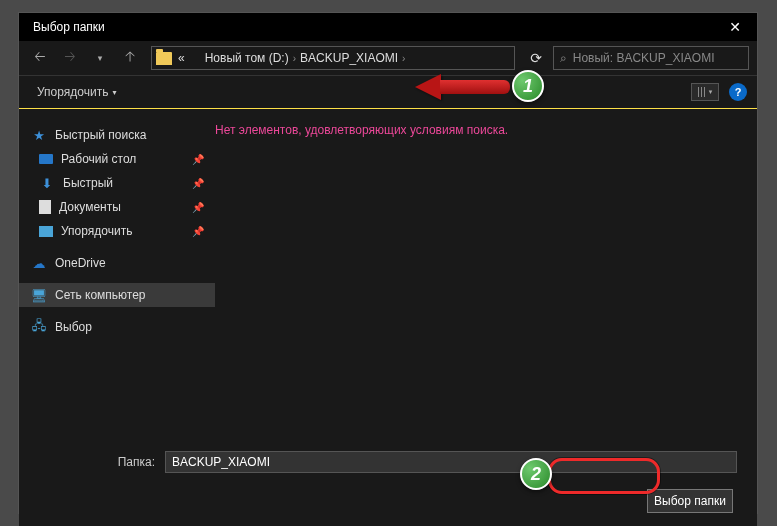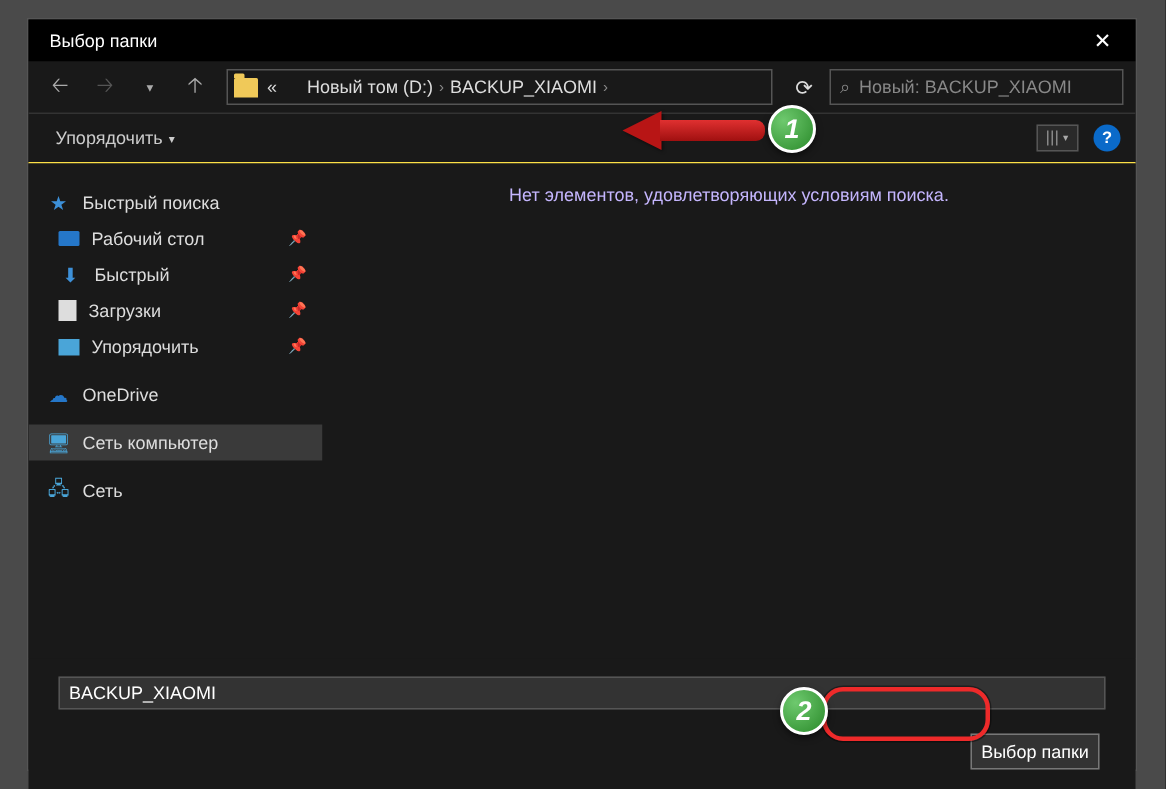--- a/index.html
+++ b/index.html
@@ -31,21 +31,21 @@
     .s-item .pin { margin-left: auto; margin-right: 10px; color: #888; font-size: 10px; }
     .ic { width: 16px; height: 16px; display: inline-flex; align-items: center; justify-content: center; font-size: 13px; }
     .ic.star { color: #3d90d8; }
     .ic.desktop { background: #2577c9; border-radius: 1px; width: 14px; height: 10px; }
     .ic.dl { color: #3d90d8; }
     .ic.doc { background: #ddd; width: 12px; height: 14px; }
     .ic.pic { background: #4aa5d8; width: 14px; height: 11px; }
     .ic.onedrive { color: #2577c9; }
     .ic.pc { color: #4aa5d8; }
     .ic.net { color: #4aa5d8; }
-    .content { flex: 1; padding-top: 14px; text-align: center; color: #c4b5fd; font-size: 12px; }
+    .content { flex: 1; padding-top: 14px; color: #ec4899; font-size: 12px; }
     .footer { padding: 12px 20px 14px 20px; background: #191919; }
     .frow { display: flex; align-items: center; margin-bottom: 16px; }
     .flabel { width: 126px; text-align: right; color: #ccc; padding-right: 10px; }
     .finput { flex: 1; height: 22px; border: 1px solid #555; background: #333; color: #fff; padding: 0 6px; font-size: 12px; }
     .fbtns { display: flex; gap: 12px; justify-content: flex-end; padding-right: 4px; }
     .fbtn { min-width: 86px; height: 24px; border: 1px solid #777; background: #333; color: #fff; font-size: 12px; display: flex; align-items: center; justify-content: center; }
     .hl { position: absolute; border: 3px solid #ee2a2a; border-radius: 14px; pointer-events: none; box-shadow: 0 0 0 1px rgba(0,0,0,0.4); }
     .hl.primary { left: 548px; top: 458px; width: 112px; height: 36px; }
     .arrow-ann { position: absolute; left: 415px; top: 74px; }
     .arrow-shape { width: 0; height: 0; border-top: 13px solid transparent; border-bottom: 13px solid transparent; border-right: 26px solid #b81515; position: absolute; left: 0; filter: drop-shadow(1px 1px 1px rgba(0,0,0,.5)); }
@@ -112,48 +112,49 @@
         <span>Рабочий стол</span>
         <span class="pin">📌</span>
       </div>
       <div class="s-item">
         <span class="ic dl">⬇</span>
         <span>Быстрый</span>
         <span class="pin">📌</span>
       </div>
       <div class="s-item">
         <span class="ic doc"></span>
-        <span>Загрузки</span>
+        <span>Документы</span>
         <span class="pin">📌</span>
       </div>
       <div class="s-item">
         <span class="ic pic"></span>
         <span>Упорядочить</span>
         <span class="pin">📌</span>
       </div>
       <div class="s-item grp">
         <span class="ic onedrive">☁</span>
         <span>OneDrive</span>
       </div>
       <div class="s-item grp active">
         <span class="ic pc">🖥</span>
         <span>Сеть компьютер</span>
       </div>
       <div class="s-item grp">
         <span class="ic net">🖧</span>
-        <span>Сеть</span>
+        <span>Выбор</span>
       </div>
     </div>
     <div class="content">
       <span>Нет элементов, удовлетворяющих условиям поиска.</span>
     </div>
   </div>
 
   <div class="footer">
     <div class="frow">
+      <div class="flabel">Папка:</div>
       <input class="finput" value="BACKUP_XIAOMI" style="">
     </div>
     <div class="fbtns">
       <div class="fbtn">Выбор папки</div>
     </div>
   </div>
 
 </div>
 
 <div class="arrow-ann">

